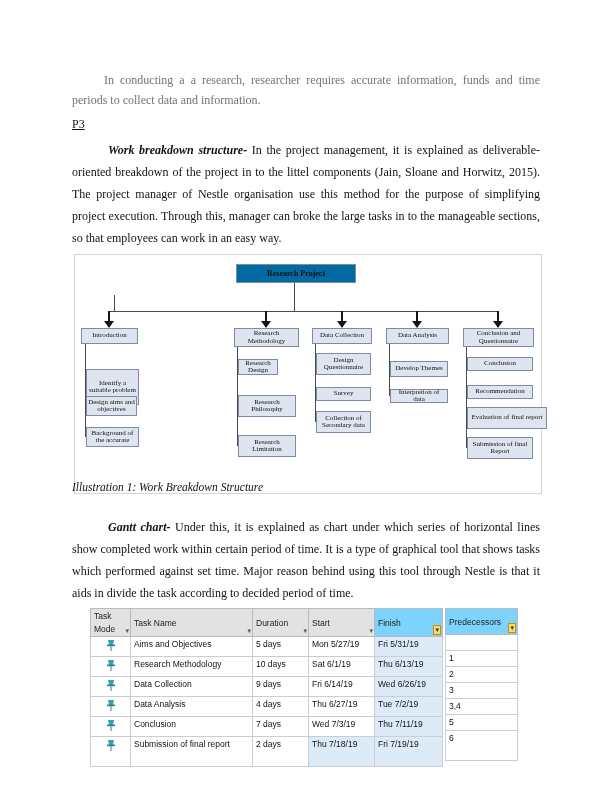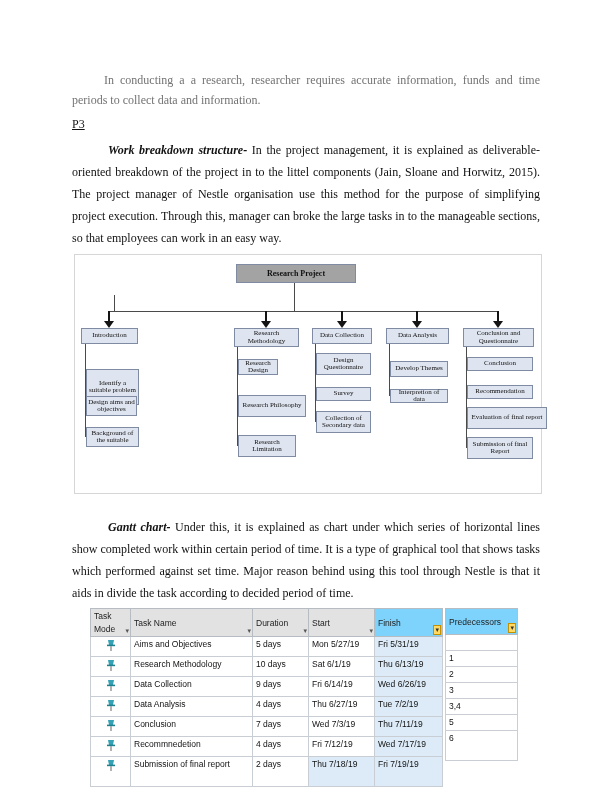--- a/index.html
+++ b/index.html
@@ -12,21 +12,21 @@
   #para-wbs{top:139px;text-indent:36px;}
   #para-gantt{top:516px;text-indent:36px;}
   .lead{font-weight:bold;font-style:italic;}
   
   #figure{position:absolute;left:74px;top:254px;width:466px;height:238px;
           border:1px solid #d6d6d6;background:#fff;}
   .wb{position:absolute;background:#dfe5f0;border:1px solid #7f8ba3;
       font-size:7px;line-height:7.5px;text-align:center;display:flex;
       align-items:center;justify-content:center;padding:1px;box-sizing:border-box;
       color:#101010;}
-  .wb-root{background:#a3a3a3;font-weight:bold;font-size:8px;}
+  .wb-root{background:#0369a1;font-weight:bold;font-size:8px;}
   .ln{position:absolute;background:#4a4a4a;}
   .ar-stem{position:absolute;background:#141414;}
   .ar-tip{position:absolute;width:0;height:0;border-left:5px solid transparent;
           border-right:5px solid transparent;border-top:7px solid #141414;}
   #caption{position:absolute;left:72px;top:481px;font-style:italic;font-size:11.5px;z-index:2;}
   
   .mp{position:absolute;border-collapse:collapse;table-layout:fixed;
       font-family:"Liberation Sans",sans-serif;font-size:8.5px;background:#fff;}
   .mp th,.mp td{border:1px solid #c9cdd4;padding:1px 3px 0 3px;overflow:hidden;
       vertical-align:top;line-height:13px;white-space:normal;}
@@ -78,39 +78,40 @@
     <div class="wb" style="left:388px;top:73px;width:71px;height:19px">Conclusion and Questionnaire</div>
 
     <div class="ln" style="left:10px;top:89px;width:1px;height:93px"></div>
     <div class="ln" style="left:162px;top:92px;width:1px;height:99px"></div>
     <div class="ln" style="left:240px;top:89px;width:1px;height:78px"></div>
     <div class="ln" style="left:314px;top:89px;width:1px;height:52px"></div>
     <div class="ln" style="left:391px;top:92px;width:1px;height:101px"></div>
 
     <div class="wb" style="left:11px;top:114px;width:53px;height:36px">Identify a suitable problem</div>
     <div class="wb" style="left:11px;top:141px;width:51px;height:20px">Design aims and objectives</div>
-    <div class="wb" style="left:11px;top:172px;width:53px;height:20px">Background of the suitable</div>
+    <div class="wb" style="left:11px;top:172px;width:53px;height:20px">Background of the accurate</div>
 
     <div class="wb" style="left:163px;top:104px;width:40px;height:16px">Research Design</div>
-    <div class="wb" style="left:163px;top:140px;width:68px;height:22px">Research Philosophy</div>
+    <div class="wb" style="left:163px;top:140px;width:58px;height:22px">Research Philosophy</div>
     <div class="wb" style="left:163px;top:180px;width:58px;height:22px">Research Limitation</div>
 
     <div class="wb" style="left:241px;top:98px;width:55px;height:22px">Design Questionnaire</div>
     <div class="wb" style="left:241px;top:132px;width:55px;height:14px">Survey</div>
     <div class="wb" style="left:241px;top:156px;width:55px;height:22px">Collection of Secondary data</div>
 
     <div class="wb" style="left:315px;top:106px;width:58px;height:16px">Develop Themes</div>
     <div class="wb" style="left:315px;top:134px;width:58px;height:14px">Interpretion of data</div>
 
     <div class="wb" style="left:392px;top:102px;width:66px;height:14px">Conclusion</div>
     <div class="wb" style="left:392px;top:130px;width:66px;height:14px">Recommendation</div>
     <div class="wb" style="left:392px;top:152px;width:80px;height:22px">Evaluation of final report</div>
     <div class="wb" style="left:392px;top:182px;width:66px;height:22px">Submission of final Report</div>
   </div>
 
+  <div id="caption">Illustration 1: Work Breakdown Structure</div>
 
   <p class="para" id="para-gantt"><span class="lead">Gantt chart-</span><span> Under this, it is explained as chart under which series of horizontal lines show completed work within certain period of time. It is a type of graphical tool that shows tasks which performed against set time. Major reason behind using this tool through Nestle is that it aids in divide the task according to decided period of time.</span></p>
 
   <table class="mp" style="left:90px;top:608px;width:353px">
     <colgroup>
         <col style="width:40px">
         <col style="width:122px">
         <col style="width:56px">
         <col style="width:66px">
         <col style="width:68px">
@@ -173,31 +174,20 @@
         <td class="mode"><svg width="10" height="13" viewBox="0 0 10 13">
               <path d="M2 1 L8 1 L7 6 L3 6 Z" fill="#35a2b5"></path>
               <rect x="1" y="5.6" width="8" height="1.6" fill="#23808f"></rect>
               <line x1="5" y1="7.2" x2="5" y2="12" stroke="#666" stroke-width="1"></line>
             </svg></td>
         <td>Conclusion</td>
         <td>7 days</td>
         <td>Wed 7/3/19</td>
         <td class="finish">Thu 7/11/19</td>
       </tr>
-      <tr class="r16">
-        <td class="mode"><svg width="10" height="13" viewBox="0 0 10 13">
-              <path d="M2 1 L8 1 L7 6 L3 6 Z" fill="#35a2b5"></path>
-              <rect x="1" y="5.6" width="8" height="1.6" fill="#23808f"></rect>
-              <line x1="5" y1="7.2" x2="5" y2="12" stroke="#666" stroke-width="1"></line>
-            </svg></td>
-        <td>Recommnedetion</td>
-        <td>4 days</td>
-        <td>Fri 7/12/19</td>
-        <td class="finish">Wed 7/17/19</td>
-      </tr>
       <tr class="r30">
         <td class="mode"><svg width="10" height="13" viewBox="0 0 10 13">
               <path d="M2 1 L8 1 L7 6 L3 6 Z" fill="#35a2b5"></path>
               <rect x="1" y="5.6" width="8" height="1.6" fill="#23808f"></rect>
               <line x1="5" y1="7.2" x2="5" y2="12" stroke="#666" stroke-width="1"></line>
             </svg></td>
         <td>Submission of final report</td>
         <td>2 days</td>
         <td class="hl">Thu 7/18/19</td>
         <td class="finish">Fri 7/19/19</td>

